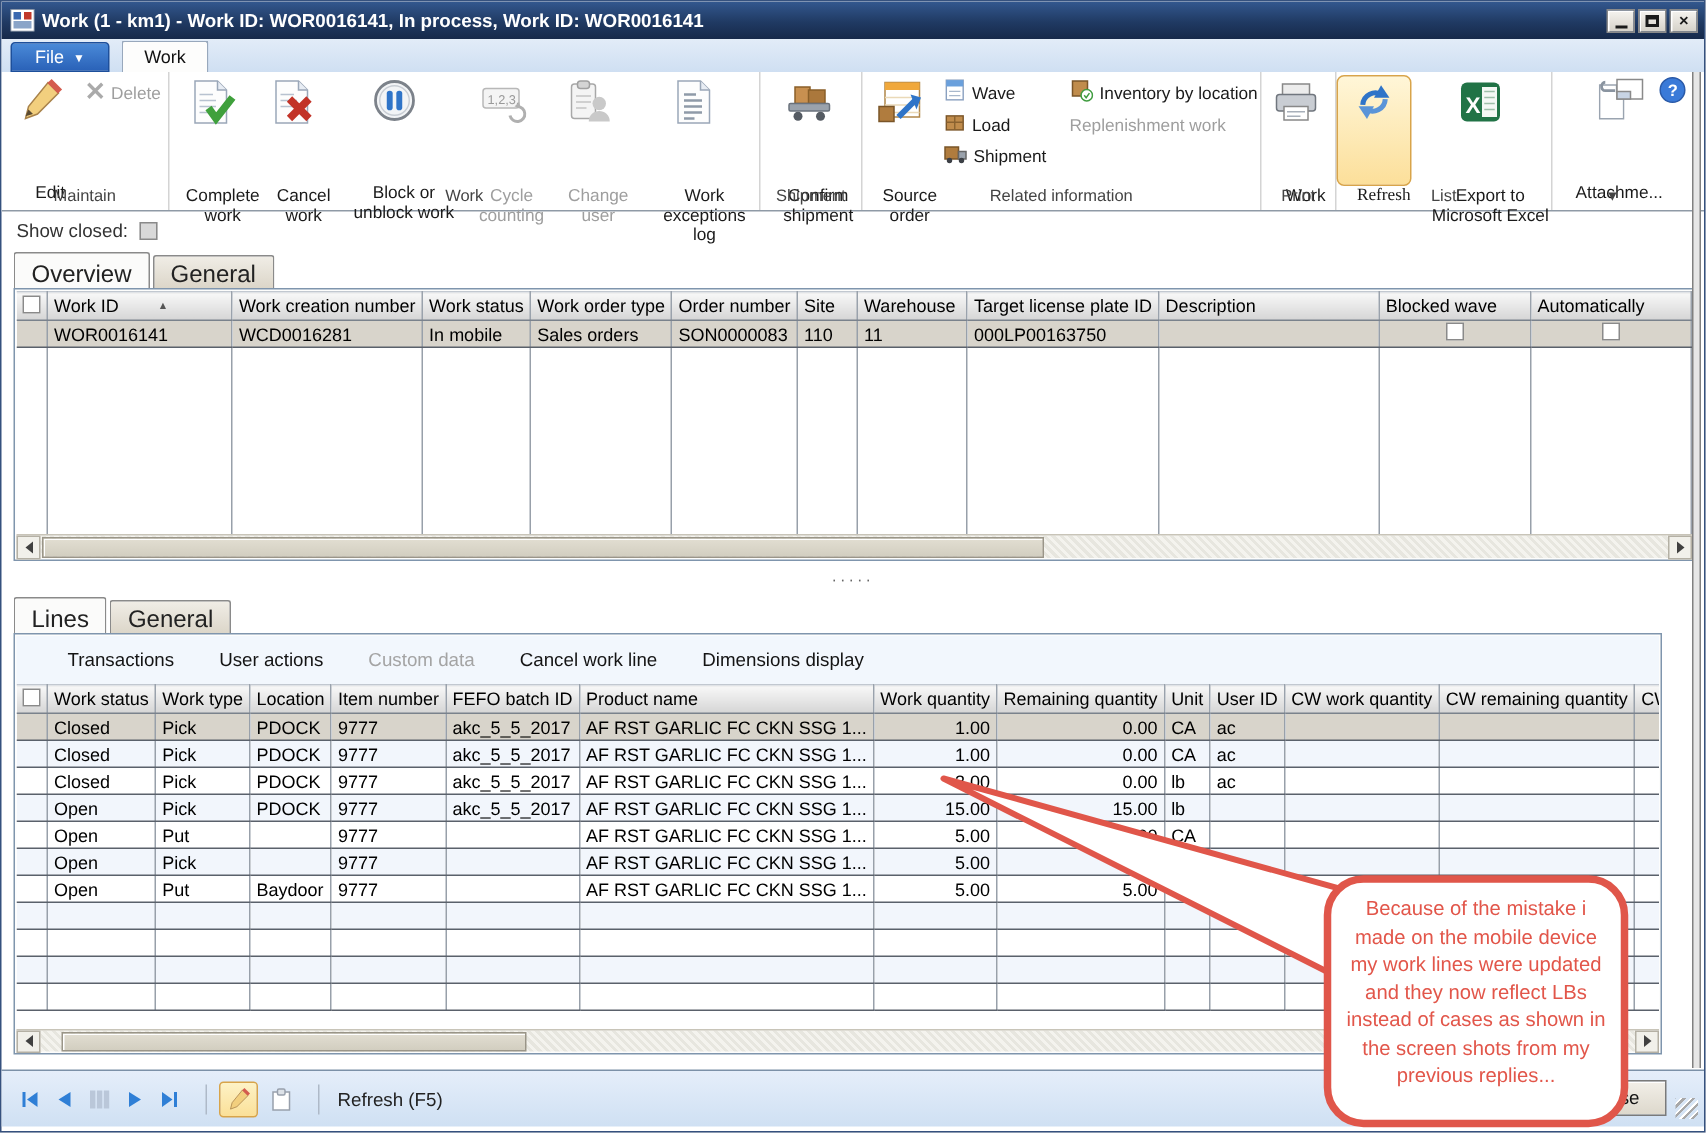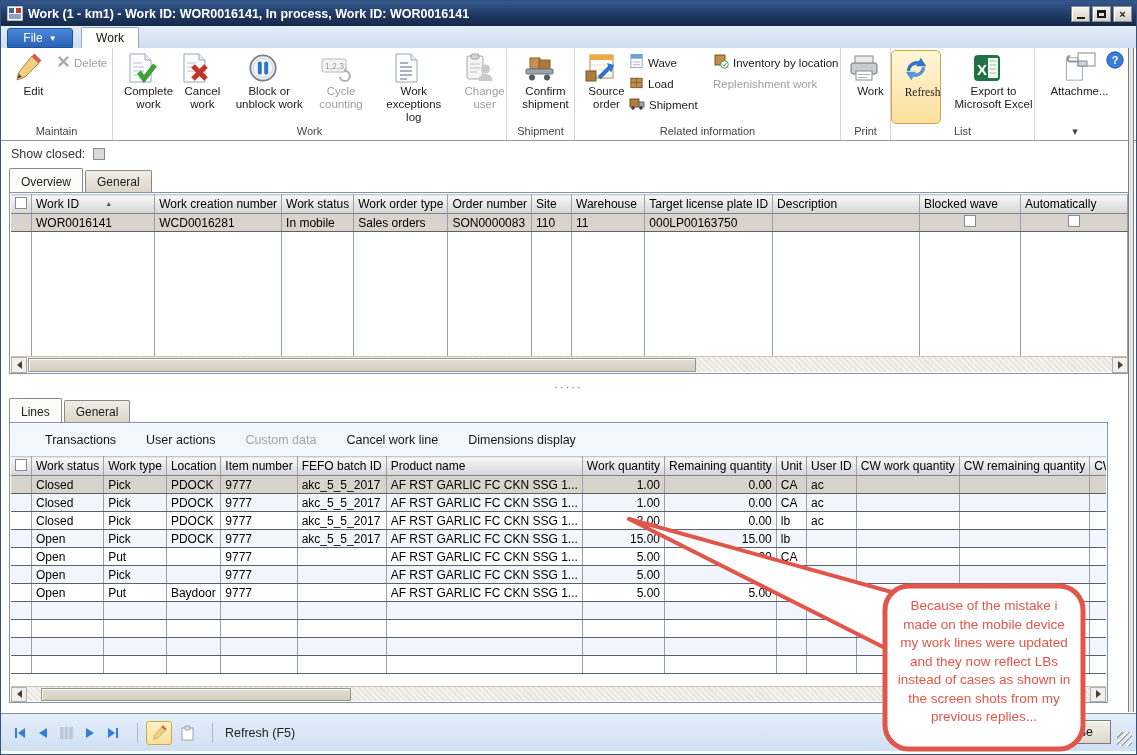--- a/index.html
+++ b/index.html
@@ -30,38 +30,38 @@
   .worktab { position:absolute; left:80px; top:1px; width:58px; height:21px;
     background:#fdfdfc; border:1px solid #98a8bc; border-bottom:none; border-radius:2px 2px 0 0;
     font-size:12px; color:#111; display:flex; align-items:center; justify-content:center; }
 
   
   .ribbon { position:absolute; left:0; top:47px; width:100%; height:93px; background:#fff;
     border-bottom:1px solid #8f9aa6; display:flex; }
   .rgroup { height:100%; display:flex; flex-direction:column; border-right:1px solid #d4d4d4; }
   .rbody { flex:1; display:flex; align-items:flex-start; padding-top:2px; }
   .rlabel { height:16px; font-size:11px; color:#444; text-align:center; line-height:14px; }
-  .bigbtn { display:flex; flex-direction:column; align-items:center; padding-top:2px; height:74px; }
+  .bigbtn { display:flex; flex-direction:column; align-items:center; padding-top:2px; height:74px;gap:40px; }
   .bigbtn .ico { width:32px; height:32px; display:flex; align-items:center; justify-content:center; margin-bottom:1px; }
   .blabel { font-size:11.5px; line-height:13px; color:#1a1a1a; text-align:center;padding-left:13px; }
   .disabled .blabel, .disabled .slabel { color:#9e9e9e; }
   .hl { background:linear-gradient(#fff6d8,#fcdf9a); border:1px solid #d8a44a; border-radius:5px;font-family:Liberation Serif, serif; }
   .smallcol { display:flex; flex-direction:column; justify-content:flex-start; padding-top:2px; }
   .smallbtn { display:flex; align-items:center; gap:4px; height:21px; padding:0 4px; }
   .slabel { font-size:11.5px; color:#1a1a1a; white-space:nowrap; }
   .ribbon-corner { position:absolute; right:12px; top:3px; display:flex; gap:10px; align-items:center; }
 
   
   .showclosed { position:absolute; left:10px; top:146px; display:flex; align-items:center; gap:8px;
     font-size:12.5px; color:#333; }
   .cb { display:inline-block; width:12px; height:12px; background:#fff; border:1px solid #8a8a8a; }
   .cb.gray { background:#d9d9d9; }
 
   .tabs { position:absolute; display:flex; }
-  .tab { padding:4px 11px 3px; font-size:12px; color:#222;
+  .tab { padding:4px 11px 3px; font-size:16px; color:#222;
     background:linear-gradient(#f0ede6,#dcd6c9); border:1px solid #8a8a8a; border-bottom:none;
     border-radius:2px 2px 0 0; margin-right:2px; height:22px; }
   .tab.active { background:#fbfbfa; height:24px; margin-top:-2px; padding-top:6px; z-index:3; }
 
   .panel { position:absolute; background:#fdfdfc; border:1px solid #7f95ad; }
   .gridviewport { position:absolute; overflow:hidden; background:#fff; }
   table.grid { border-collapse:collapse; table-layout:fixed; font-size:12px; color:#000; }
   table.grid th { background:linear-gradient(#f8f8f8,#d5d5d5); font-weight:normal; text-align:left;
     height:19px; padding:0 4px; border-right:1px solid #9aa2ac; border-bottom:1px solid #7a828c;
     border-top:1px solid #c2c8d0; white-space:nowrap; overflow:hidden; }
@@ -218,45 +218,45 @@
           <span class="ico">
             <svg width="32" height="32" viewBox="0 0 32 32">
                 <rect x="3" y="7" width="24" height="13" rx="2" fill="#f4f4f4" stroke="#b8b8b8"></rect>
                 <text x="6" y="17" font-size="8.5" fill="#9a9a9a" font-family="sans-serif">1,2,3,</text>
                 <path d="M21 25a5 5 0 1 0 5-6" stroke="#b0b0b0" fill="none" stroke-width="2"></path>
                 <path d="M27 16l1 4-4-1z" fill="#b0b0b0"></path>
               </svg>
           </span>
           <span class="blabel">Cycle counting</span>
         </div>
-        <div class="bigbtn" style="width:86px">
-          <span class="ico">
-            <svg width="32" height="32" viewBox="0 0 32 32">
-                <path d="M5 2h15l6 6v22H5z" fill="#fdfdfd" stroke="#9aa7b8"></path>
-                <path d="M20 2v6h6" fill="#e8edf4" stroke="#9aa7b8"></path>
-                <g stroke="#8f9aa8" stroke-width="1.6">
-                  <path d="M9 11h8M9 15h12M9 19h12M9 23h12M9 27h7"></path>
-                </g>
-              </svg>
-          </span>
-          <span class="blabel">Work exceptions log</span>
-        </div>
         <div class="bigbtn disabled" style="width:56px">
           <span class="ico">
             <svg width="32" height="32" viewBox="0 0 32 32">
                 <rect x="5" y="4" width="16" height="23" rx="2" fill="#f4f4f4" stroke="#a8a8a8"></rect>
                 <rect x="9" y="2" width="8" height="5" rx="2" fill="#d4d4d4" stroke="#a0a0a0"></rect>
                 <g stroke="#c4c4c4">
                   <path d="M8 12h10M8 16h10M8 20h7"></path>
                 </g>
                 <circle cx="23.5" cy="17" r="4.5" fill="#c9c9c9"></circle>
                 <path d="M16.5 29c0-4.5 3.5-7 7-7s7 2.5 7 7z" fill="#c9c9c9"></path>
               </svg>
           </span>
           <span class="blabel">Change user</span>
+        </div>
+        <div class="bigbtn" style="width:86px">
+          <span class="ico">
+            <svg width="32" height="32" viewBox="0 0 32 32">
+                <path d="M5 2h15l6 6v22H5z" fill="#fdfdfd" stroke="#9aa7b8"></path>
+                <path d="M20 2v6h6" fill="#e8edf4" stroke="#9aa7b8"></path>
+                <g stroke="#8f9aa8" stroke-width="1.6">
+                  <path d="M9 11h8M9 15h12M9 19h12M9 23h12M9 27h7"></path>
+                </g>
+              </svg>
+          </span>
+          <span class="blabel">Work exceptions log</span>
         </div>
       </div>
       <div class="rlabel">Work</div>
     </div>
 
     <div class="rgroup" style="width:68px">
       <div class="rbody">
         <div class="bigbtn" style="width:64px">
           <span class="ico">
             <svg width="32" height="32" viewBox="0 0 32 32">

